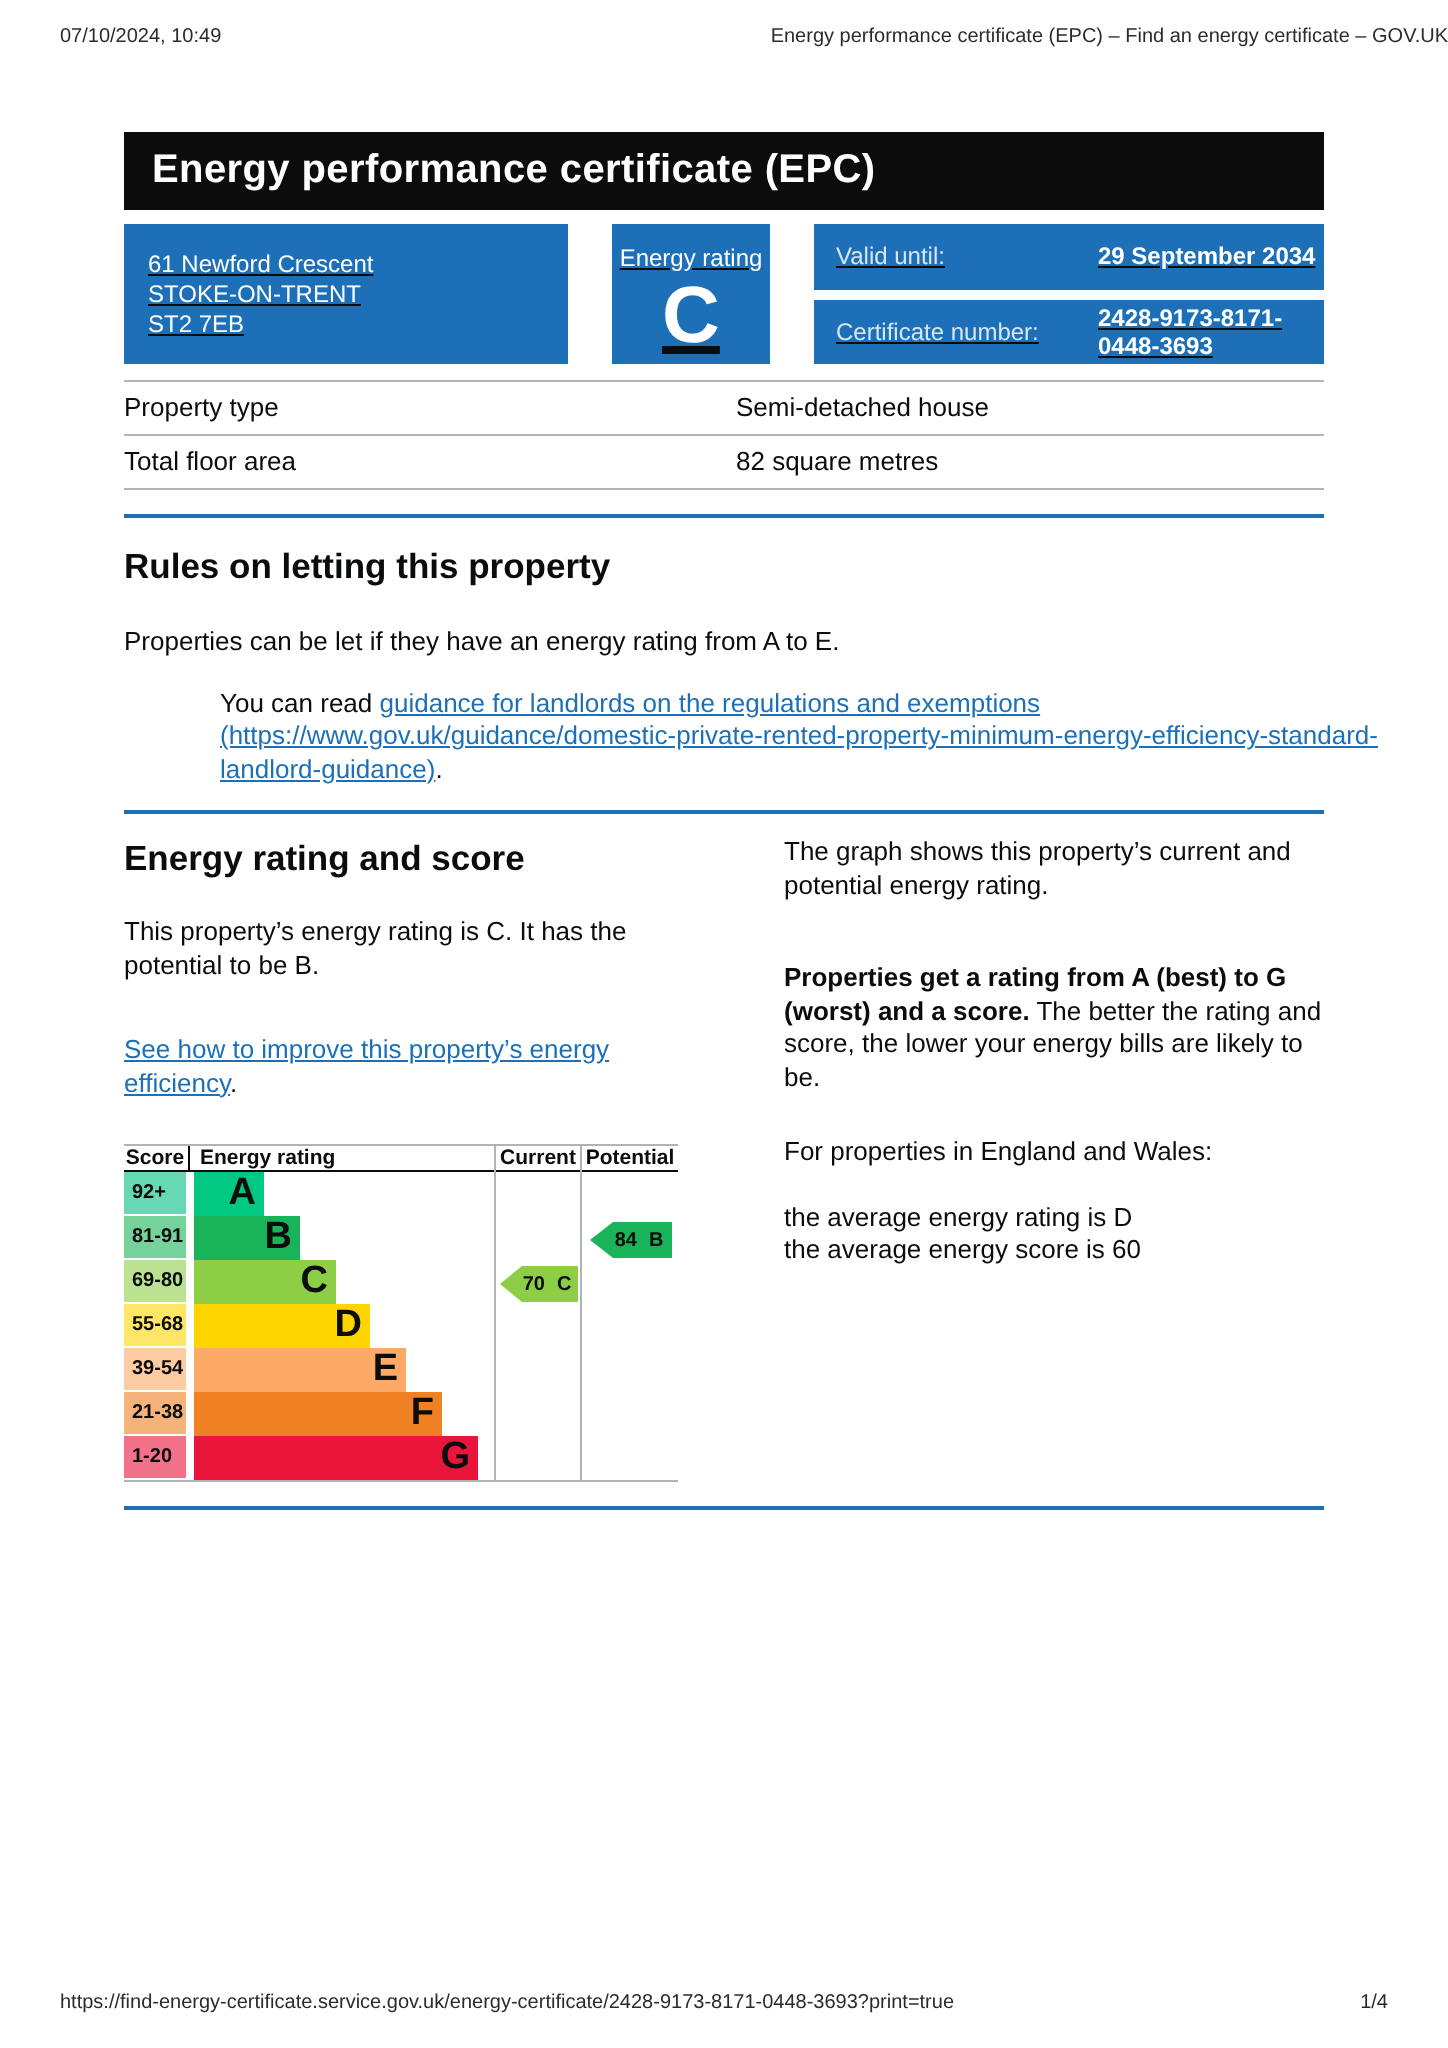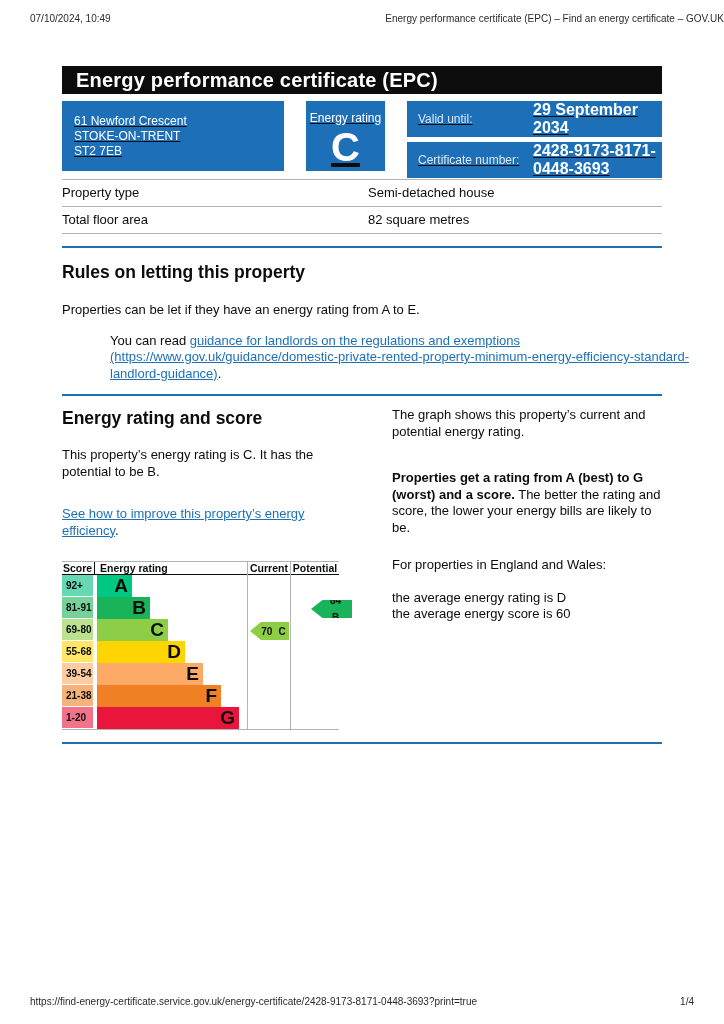--- a/index.html
+++ b/index.html
@@ -9,34 +9,34 @@
 
   
   .print-header { position: absolute; top: 13px; left: 0; width: 100%; font-size: 10px; color: #2b2b2b; }
   .ph-datetime { position: absolute; left: 30px; top: 0; }
   .ph-title { display: block; width: 100%; text-align: right; }
   .print-footer { position: absolute; bottom: 17px; left: 30px; right: 30px; font-size: 10px; color: #2b2b2b; display: flex; justify-content: space-between; }
 
   .content { position: absolute; left: 62px; top: 66px; width: 600px; }
 
   
-  .banner { background: #0c0c0c; height: 28px; display: flex; align-items: center; padding-left: 14px; }
+  .banner { background: #0c0c0c; height: 39px; display: flex; align-items: center; padding-left: 14px; }
   .banner h1 { color: #fff; font-size: 20px; font-weight: bold; letter-spacing: 0.2px; }
 
   
   .summary-row { display: flex; gap: 22px; margin-top: 7px; height: 70px; text-decoration: underline; }
   .box-blue { background: #1d70b8; color: #fff; }
   .address-box { flex: 0 0 222px; padding: 13px 12px; font-size: 12px; line-height: 15px; }
   .rating-box { flex: 0 0 79px; display: flex; flex-direction: column; align-items: center; padding-top: 10px; }
   .rating-box .rating-label { font-size: 12px; }
   .rating-box .rating-letter { font-size: 40px; font-weight: bold; line-height: 44px; }
   .validity-col { flex: 1; display: flex; flex-direction: column; gap: 5px; }
   .validity-row { flex: 1; display: flex; align-items: center; padding-left: 11px; }
   .validity-row .vlabel { flex: 0 0 115px; font-size: 12px; color: #d9e6f2; }
-  .validity-row .vvalue { font-size: 16px; font-weight: bold; }
+  .validity-row .vvalue { font-size: 12px; font-weight: bold; margin-left: 16px; }
 
   
   .prop-table { margin-top: 8px; border-top: 1px solid #b1b4b6; }
   .prop-row { display: flex; border-bottom: 1px solid #b1b4b6; padding: 5px 0 6px; font-size: 13px; align-items: center; }
   .prop-row .plabel { flex: 0 0 51%; }
 
   hr.blue-rule { border: none; border-top: 2px solid #1d70b8; margin-top: 12px; }
 
   h2.section-heading { font-size: 17.5px; font-weight: bold; margin-top: 14px; }
   p.body-text { font-size: 13px; line-height: 16.5px; }
@@ -68,21 +68,21 @@
   .epc-score { width: 31px; height: 22px; border-bottom: 1px solid #fff; font-size: 10px; font-weight: bold; display: flex; align-items: center; padding-left: 4px; color: #0b0c0c; }
   .epc-bar-gap { width: 4px; }
   .epc-bar { height: 22px; display: flex; align-items: center; justify-content: flex-end; }
   .epc-bar span { font-size: 19px; font-weight: bold; line-height: 20px; padding-right: 4px; color: #0b0c0c; }
   .epc-col { position: absolute; top: 0; bottom: 0; border-left: 1px solid #b1b4b6; }
   .epc-col .col-title { display: block; text-align: center; font-size: 10.5px; font-weight: bold; line-height: 12px; }
   .col-current { left: 185px; width: 43px; }
   .col-potential { left: 228px; width: 49px; }
   .epc-arrow { position: absolute; height: 18px; display: flex; align-items: center; justify-content: center; gap: 6px; clip-path: polygon(0 50%, 28% 0, 100% 0, 100% 100%, 28% 100%); font-size: 10px; font-weight: bold; color: #0b0c0c; padding-left: 8px; }
   .arrow-current { left: 2px; width: 39px; }
-  .arrow-potential { left: 20px; width: 41px; flex-direction: column; }
+  .arrow-potential { left: 4px; width: 41px; }
 
   .chart-hr { margin-top: 21px; }
 </style>
 </head>
 <body>
 
 <div class="page">
 
   <div class="print-header">
     <span class="ph-title">Energy performance certificate (EPC) – Find an energy certificate – GOV.UK</span>

